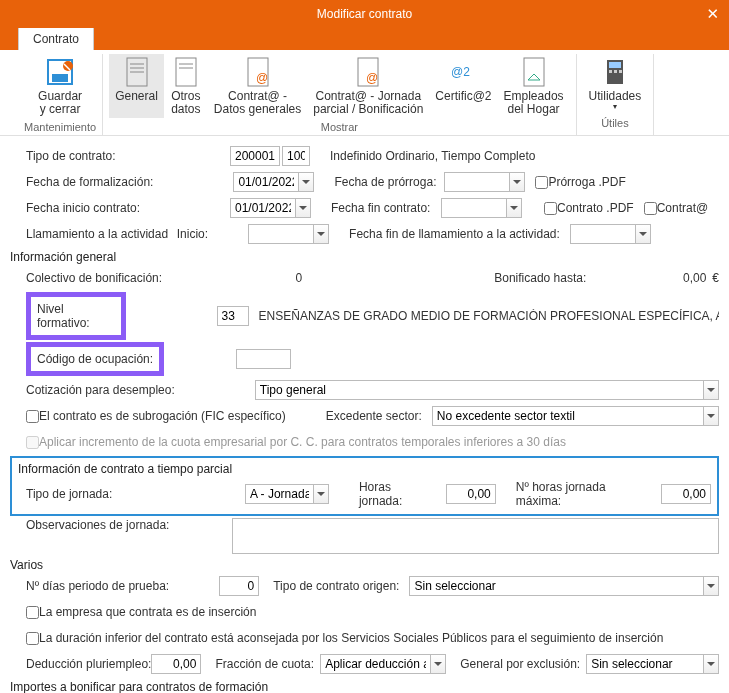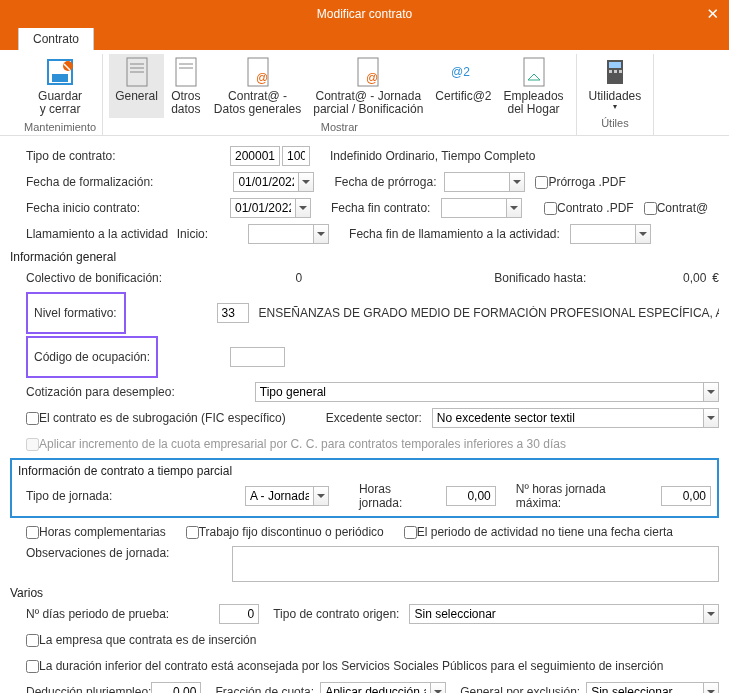--- a/index.html
+++ b/index.html
@@ -22,21 +22,21 @@
 input[type=text],select{border:1px solid #bbb;height:20px;padding:0 4px;background:#fff}
 .dd{display:flex}
 .dd input{border-right:none}
 .ddbtn{width:16px;height:20px;border:1px solid #bbb;background:linear-gradient(#fff,#eee);display:flex;align-items:center;justify-content:center;cursor:pointer}
 .ddbtn::after{content:"";border:4px solid transparent;border-top-color:#555;margin-top:3px}
 .chk{display:flex;align-items:center;}
 .chk input{width:13px;height:13px}
 .num{text-align:right}
 .section-hl{border:2px solid #2d8fd6;padding:4px 6px;margin:2px 0}
 textarea{border:1px solid #bbb;resize:none;font-family:inherit}
-.boxed{border:2px solid #8b5cf6;padding:12px 6px;display:inline-block;min-width:100px}
+.boxed{border:5px solid #8b5cf6;padding:5px 6px;display:inline-block;min-width:100px}
 </style>
 </head>
 <body>
 
 <div class="titlebar">
   <span>Modificar contrato</span>
   <span class="close">✕</span>
 </div>
 <div class="tabstrip">
   <div class="tab">Contrato</div>
@@ -255,34 +255,20 @@
           <input type="text" style="width: 68px;" value="A - Jornada a">
           <div class="ddbtn"></div>
         </div>
     <span style="margin-left:30px">Horas jornada:</span>
     <input type="text" class="num" style="width: 50px; margin-left: 10px;" value="0,00">
     <span style="margin-left:20px">Nº horas jornada máxima:</span>
     <input type="text" class="num" style="width: 50px; margin-left: 10px;" value="0,00">
   </div>
 </div>
 
-<div class="row">
-  <label class="chk" style="margin-left:16px">
-        <input type="checkbox" style="">
-        <span>Horas complementarias</span>
-      </label>
-  <label class="chk" style="margin-left:20px">
-        <input type="checkbox" style="">
-        <span>Trabajo fijo discontinuo o periódico</span>
-      </label>
-  <label class="chk" style="margin-left:20px">
-        <input type="checkbox" style="">
-        <span>El periodo de actividad no tiene una fecha cierta</span>
-      </label>
-</div>
 
 <div class="row" style="align-items:flex-start">
   <span class="lbl">Observaciones de jornada:</span>
   <span style="width:63px"></span>
   <textarea style="flex: 1 1 0%; height: 36px;"></textarea>
 </div>
 
 <div class="sect">Varios</div>
 
 <div class="row">

